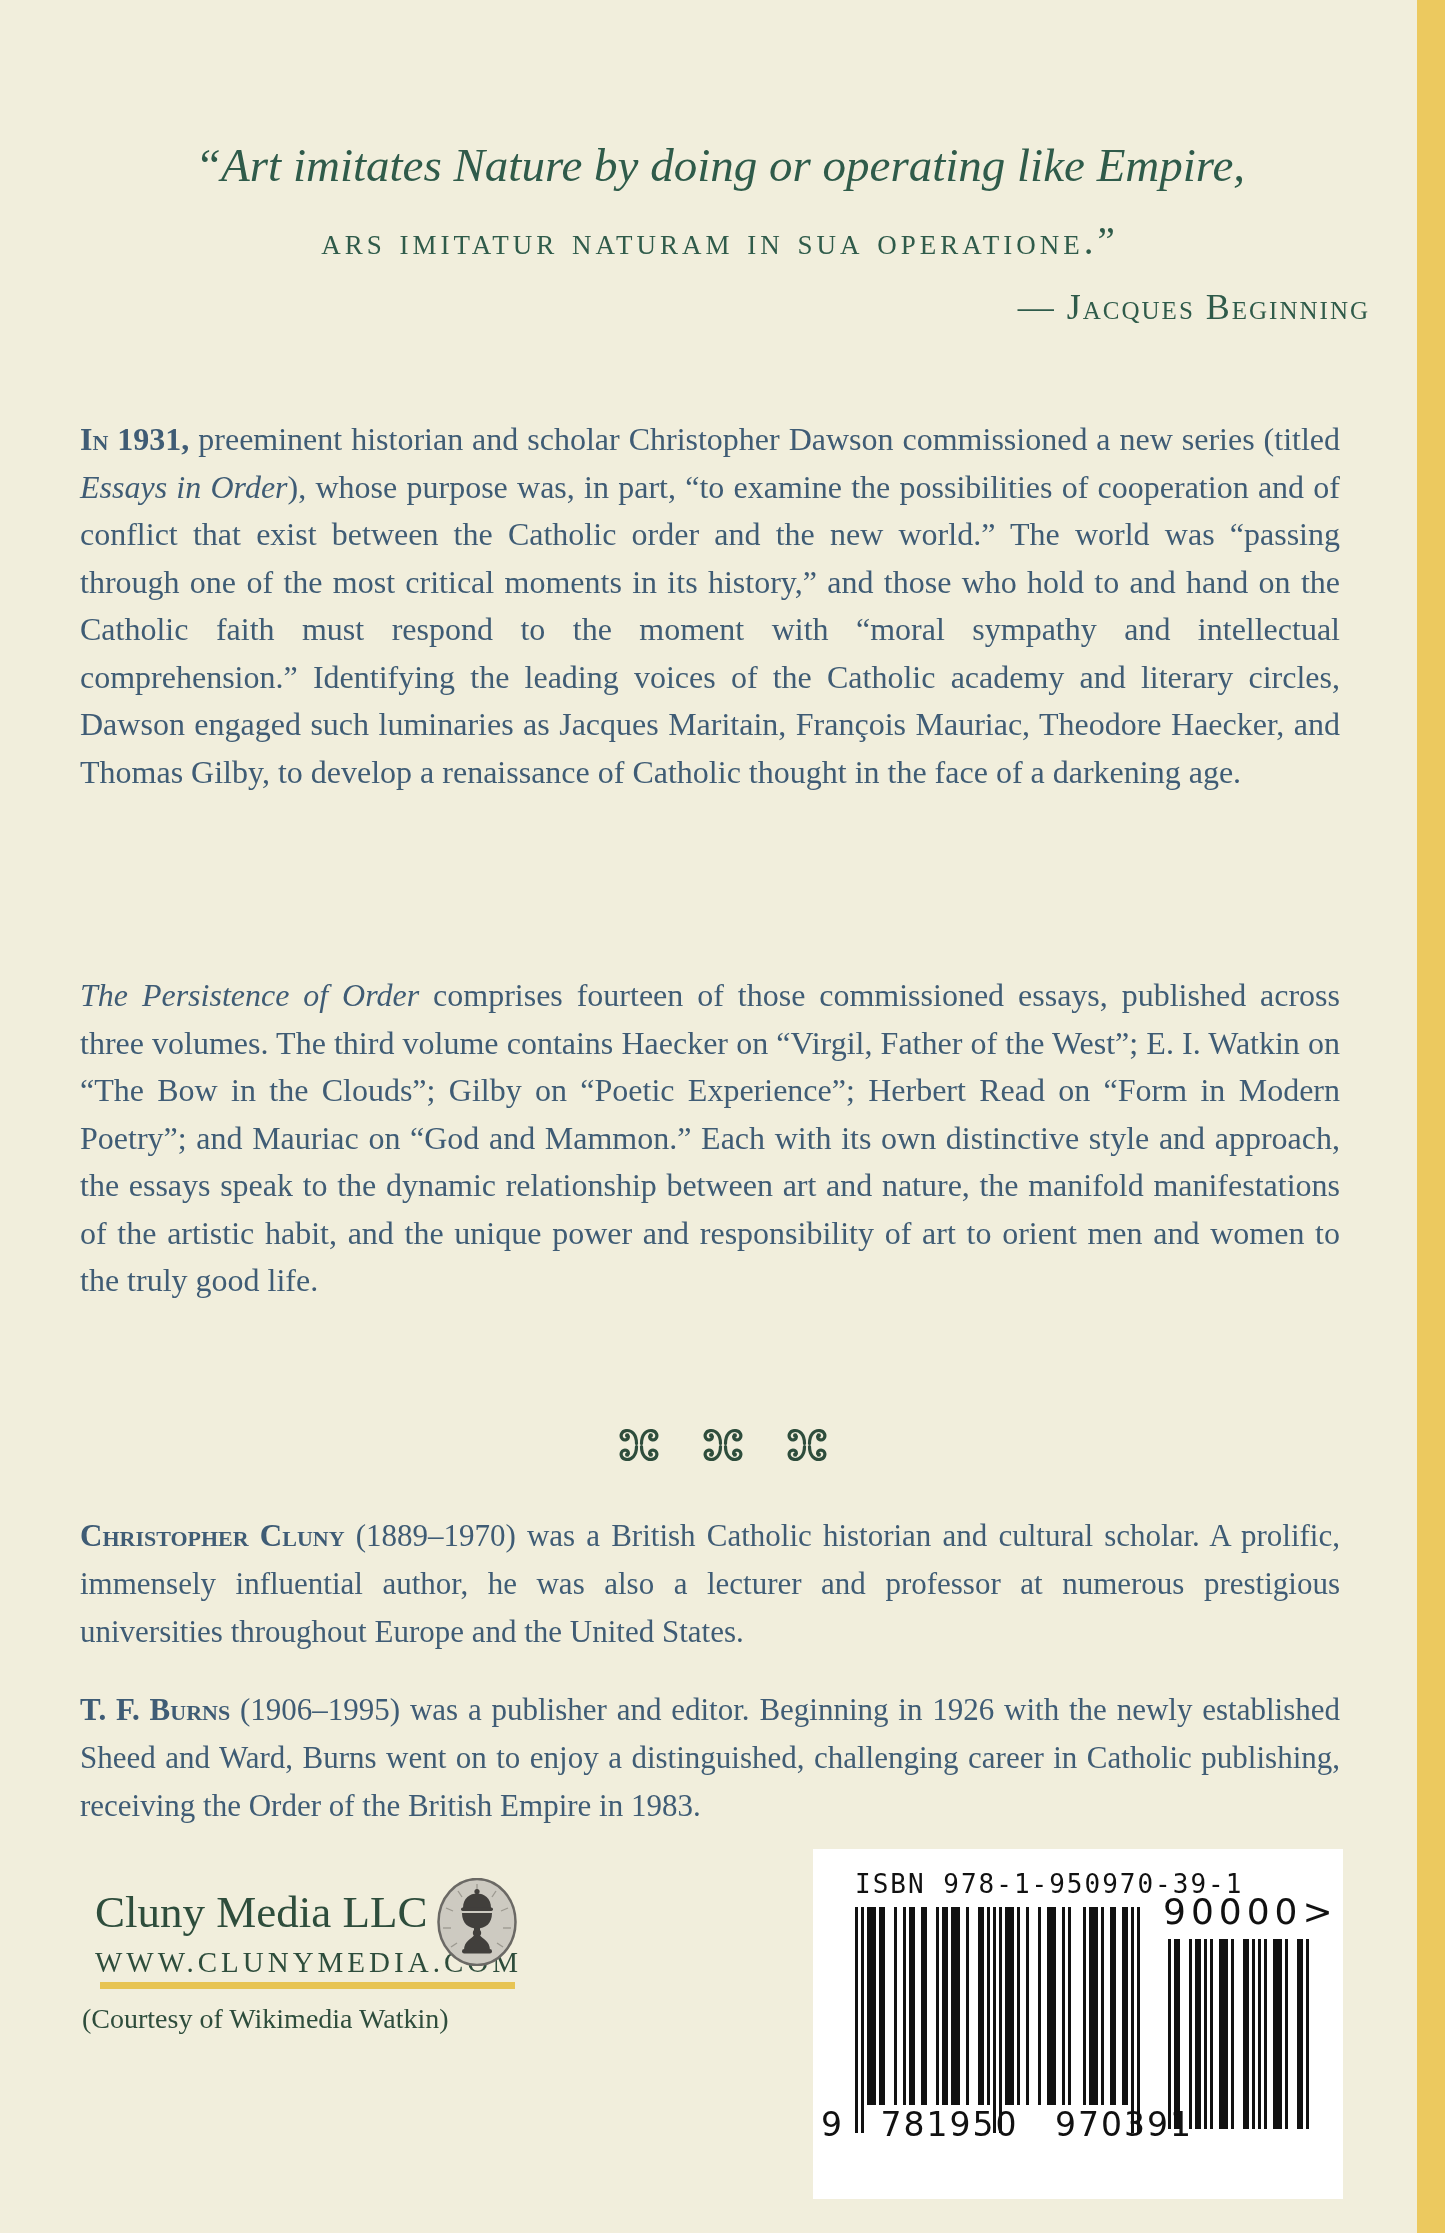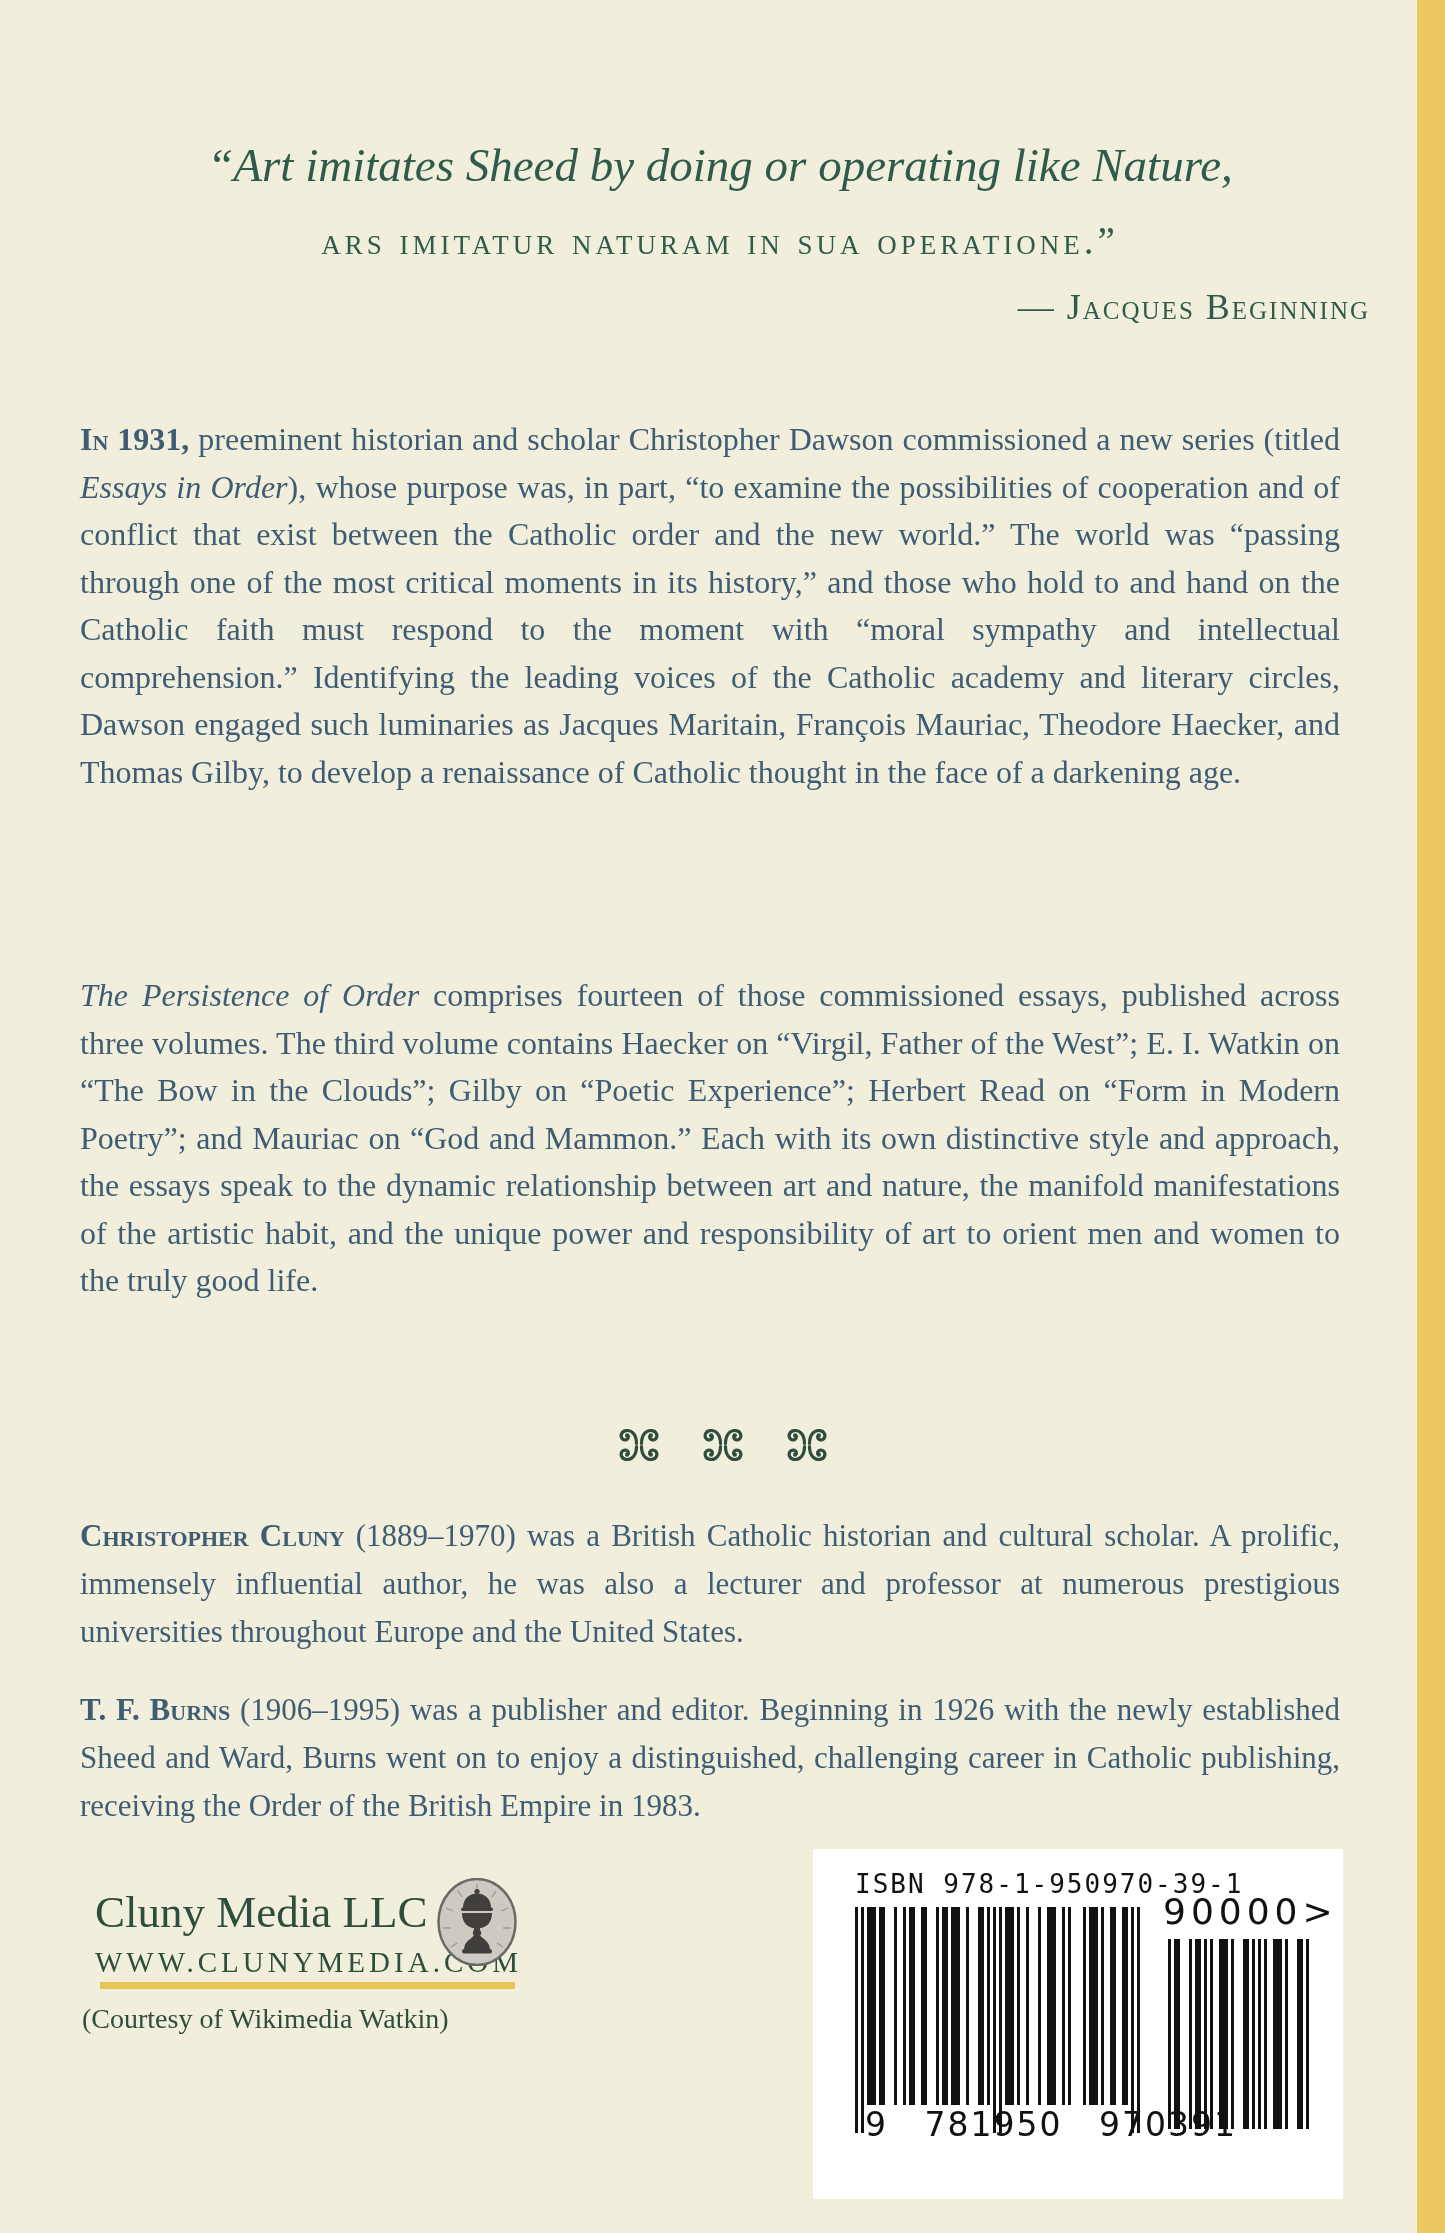--- a/index.html
+++ b/index.html
@@ -87,37 +87,37 @@
     font-size:26px; letter-spacing:2px; color:#111;text-align:right;
   }
   .barcode{position:absolute; display:flex; align-items:flex-start;}
   .main-bars{left:42px; top:58px;}
   .addon-bars{left:352px; top:90px;}
   .module{flex:none;}
   .module.on{background:var(--bar-color,#111111);}
   .barcode-digits{
     position:absolute; left:8px; top:256px;
     font-family:"DejaVu Sans", sans-serif;
-    font-size:33px; letter-spacing:2px; word-spacing:24px; color:#111;margin-left:44px;
+    font-size:33px; letter-spacing:2px; word-spacing:24px; color:#111;
   }
   .addon-label{
     position:absolute; left:350px; top:42px;
     font-family:"DejaVu Sans", sans-serif;
     font-size:36px; letter-spacing:5px; color:#111;
   }
   .defs-hidden{position:absolute; width:0; height:0; overflow:hidden;}
 </style>
 </head>
 <body>
 
 <div class="page">
 
   <div class="stripe"></div>
 
-  <div class="quote-line1">“Art imitates Sheed by doing or operating like Nature,</div>
+  <div class="quote-line1">“Art imitates Nature by doing or operating like Empire,</div>
   <div class="quote-line2">ars imitatur naturam in sua operatione.”</div>
   <div class="attribution">— Jacques Beginning</div>
 
   <p class="synopsis-para para1"><span class="lead-smallcaps">In 1931,</span><span> preeminent historian and scholar Christopher Dawson commissioned a new series (titled </span><span class="italic">Essays in Order</span><span>), whose purpose was, in part, “to examine the possibilities of cooperation and of conflict that exist between the Catholic order and the new world.” The world was “passing through one of the most critical moments in its history,” and those who hold to and hand on the Catholic faith must respond to the moment with “moral sympathy and intellectual comprehension.” Identifying the leading voices of the Catholic academy and literary circles, Dawson engaged such luminaries as Jacques Maritain, François Mauriac, Theodore Haecker, and Thomas Gilby, to develop a renaissance of Catholic thought in the face of a darkening age.</span></p>
 
   <p class="synopsis-para para2"><span class="italic">The Persistence of Order</span><span> comprises fourteen of those commissioned essays, published across three volumes. The third volume contains Haecker on “Virgil, Father of the West”; E. I. Watkin on “The Bow in the Clouds”; Gilby on “Poetic Experience”; Herbert Read on “Form in Modern Poetry”; and Mauriac on “God and Mammon.” Each with its own distinctive style and approach, the essays speak to the dynamic relationship between art and nature, the manifold manifestations of the artistic habit, and the unique power and responsibility of art to orient men and women to the truly good life.</span></p>
 
   <svg class="defs-hidden" aria-hidden="true">
     <defs>
       <g id="fleuron-curl">

